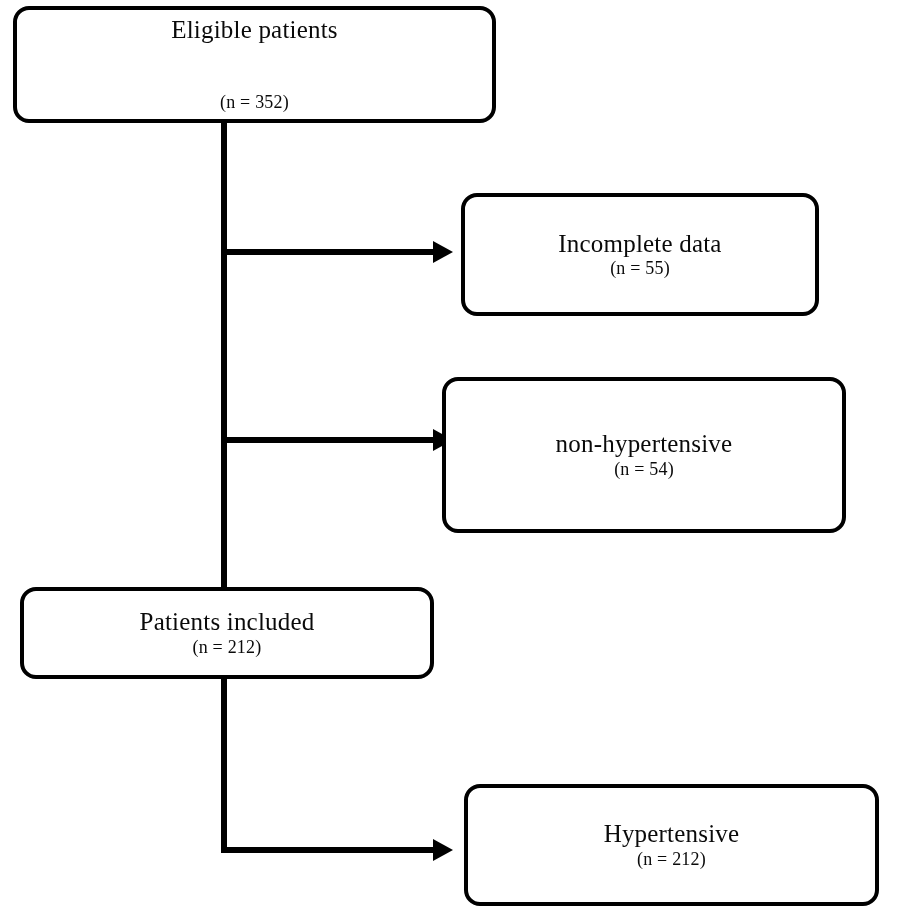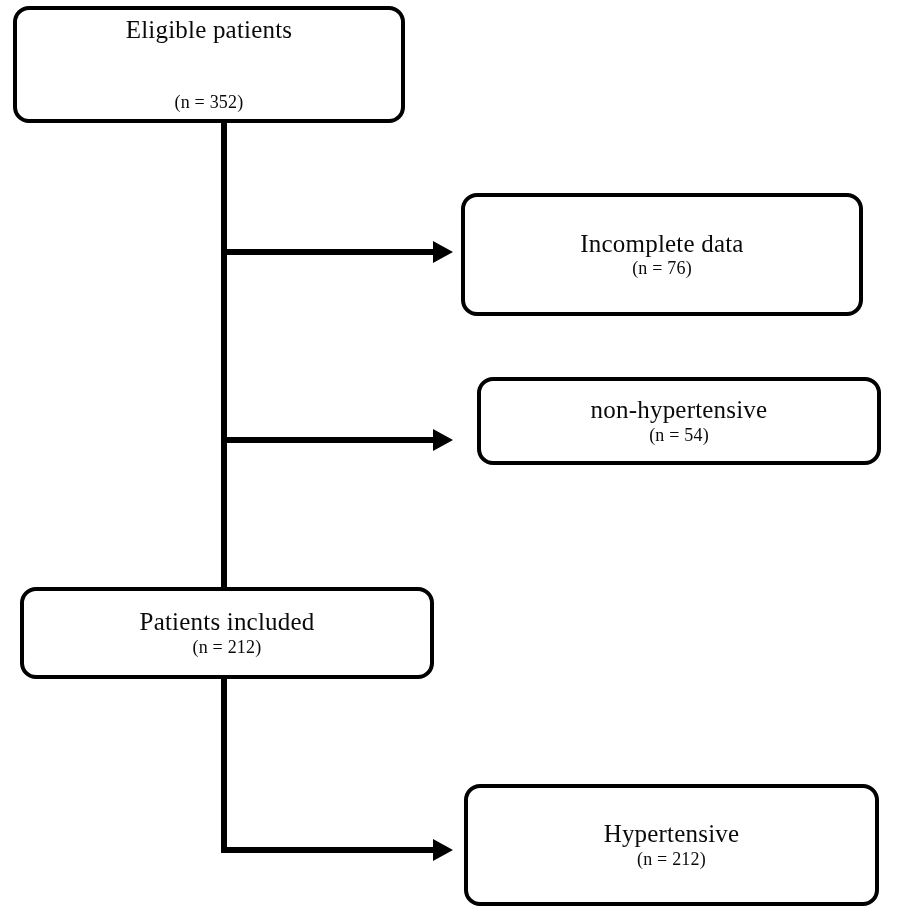--- a/index.html
+++ b/index.html
@@ -36,23 +36,23 @@
     letter-spacing: 0.2px;
     white-space: nowrap;
   }
   .flow-box .line2 {
     font-size: 18px;
     line-height: 1.14;
     letter-spacing: 0.2px;
     white-space: nowrap;
   }
   
-  #box-eligible      { left: 13px;  top: 6px;   width: 392px; height: 117px; gap: 48px; }
-  #box-incomplete    { left: 461px; top: 193px; width: 402px; height: 123px; }
-  #box-nonhyper      { left: 477px; top: 377px; width: 404px; height: 88px; }
+  #box-eligible      { left: 13px;  top: 6px;   width: 483px; height: 117px; gap: 48px; }
+  #box-incomplete    { left: 461px; top: 193px; width: 358px; height: 123px; }
+  #box-nonhyper      { left: 442px; top: 377px; width: 404px; height: 156px; }
   #box-included      { left: 20px;  top: 587px; width: 414px; height: 92px; }
   #box-hypertensive  { left: 464px; top: 784px; width: 415px; height: 122px; }
 
   
   .conn {
     position: absolute;
     background: #000000;
     z-index: 1;
   }
   .v-line { width: 6px; }
@@ -97,21 +97,21 @@
   <div class="conn h-line" id="branch3-line"></div>
   <div class="arrowhead" id="arrow3"></div>
 
   <div class="flow-box" id="box-eligible">
     <div class="line1">Eligible patients</div>
     <div class="line2">(n = 352)</div>
   </div>
 
   <div class="flow-box" id="box-incomplete">
     <div class="line1">Incomplete data</div>
-    <div class="line2">(n = 76)</div>
+    <div class="line2">(n = 55)</div>
   </div>
 
   <div class="flow-box" id="box-nonhyper">
     <div class="line1">non-hypertensive</div>
     <div class="line2">(n = 54)</div>
   </div>
 
   <div class="flow-box" id="box-included">
     <div class="line1">Patients included</div>
     <div class="line2">(n = 212)</div>

